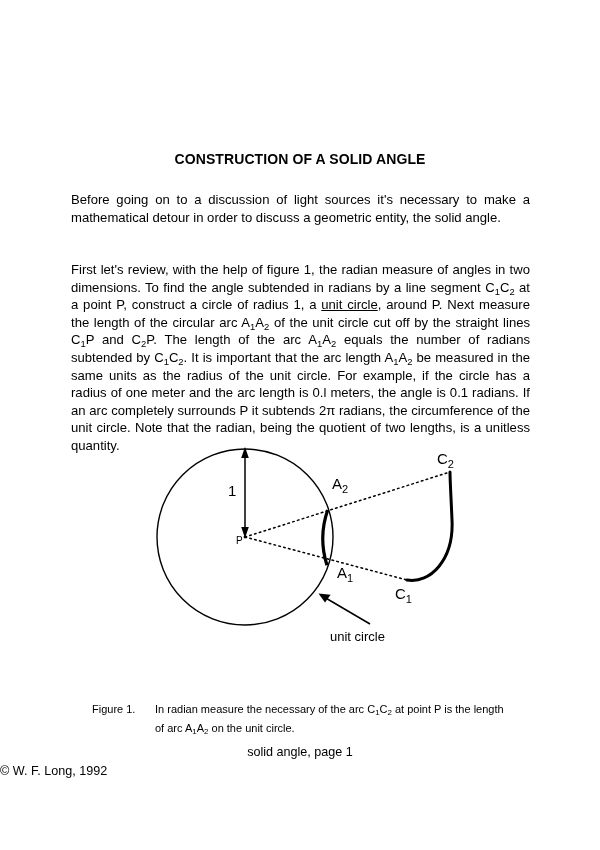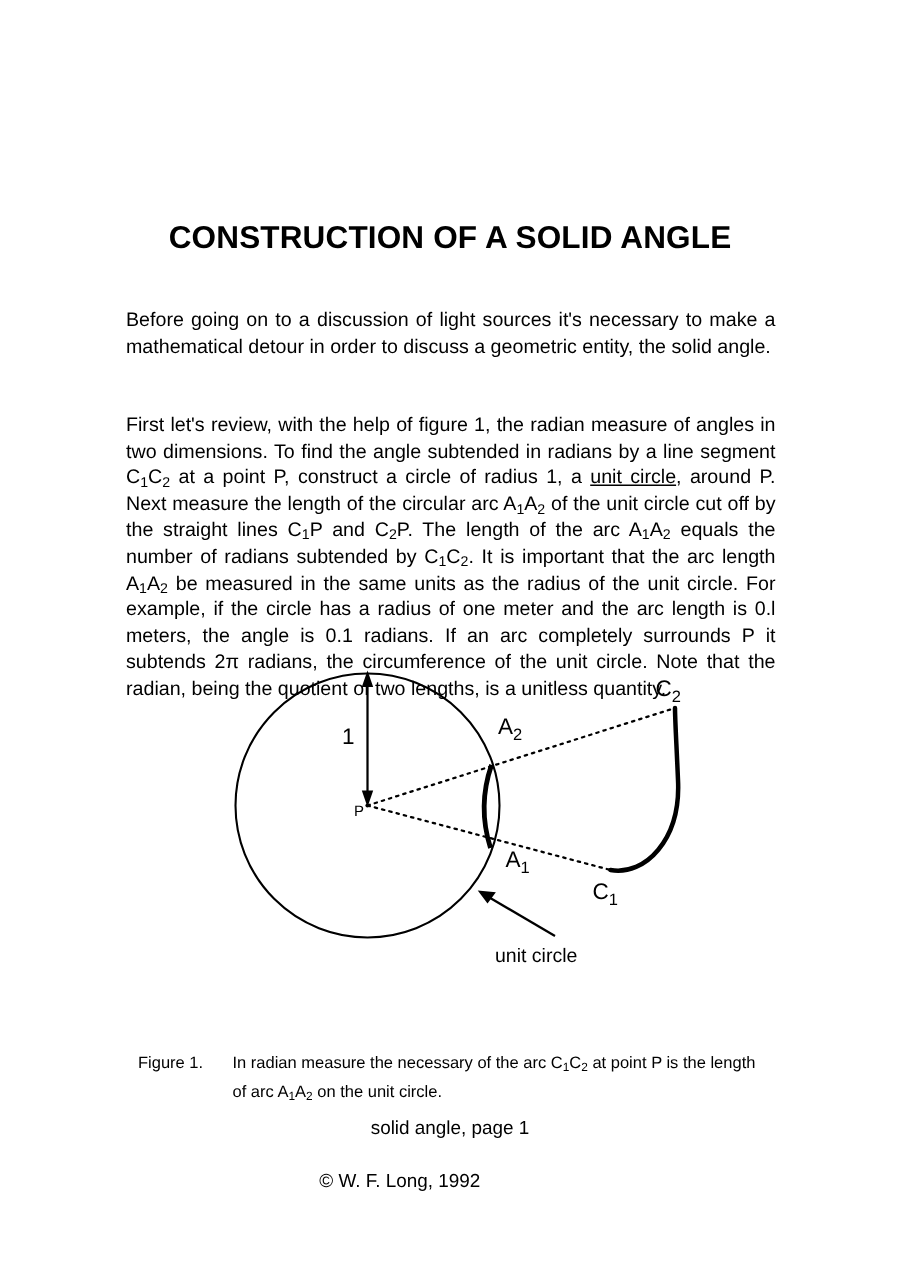--- a/index.html
+++ b/index.html
@@ -40,40 +40,40 @@
       -1px 0 0 #1a1a1a, 1px 0 0 #1a1a1a,
       0 -1px 0 #1a1a1a, 0 1px 0 #1a1a1a;
   }
 
   .sub-title {
     position: absolute;
     top: 148px;
     left: 0;
     width: 600px;
     text-align: center;
-    font-size: 21px;
+    font-size: 14px;
     font-weight: bold;
     letter-spacing: 0.1px;
     line-height: 22px;
   }
 
   
   .body-block {
     position: absolute;
     left: 68px;
     width: 465px;
     font-size: 13.1px;
     line-height: 17.6px;
     text-align: justify;
     text-justify: inter-word;
   }
   .body-block.p1 { top: 188px; }
   .body-block.p2 { top: 258px; }
 
-  .body-block p { margin: 16px; }
+  .body-block p { margin: 3px; }
 
   sub {
     font-size: 0.72em;
     vertical-align: -0.28em;
     line-height: 0;
   }
   .u { text-decoration: underline; }
 
   
   .figure-area {
@@ -112,23 +112,22 @@
     top: 745px;
     width: 600px;
     text-align: center;
     font-size: 12.6px;
   }
   .footer-right {
     position: absolute;
     left: 0;
     top: 764px;
     width: 533px;
-    text-align: center;
+    text-align: left;
     font-size: 12.6px;
-    margin-top: 16px;
   }
 </style>
 </head>
 <body>
 
 <div class="page">
 
 
   <div class="sub-title">CONSTRUCTION OF A SOLID ANGLE</div>
 

